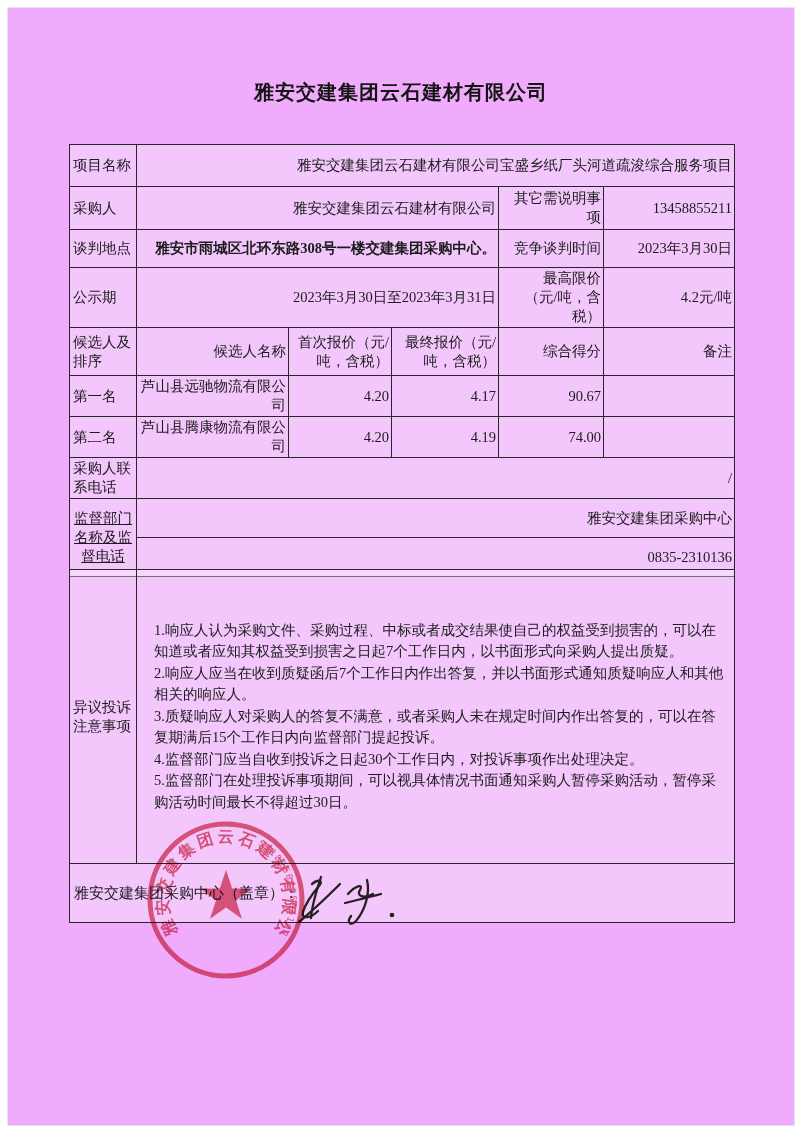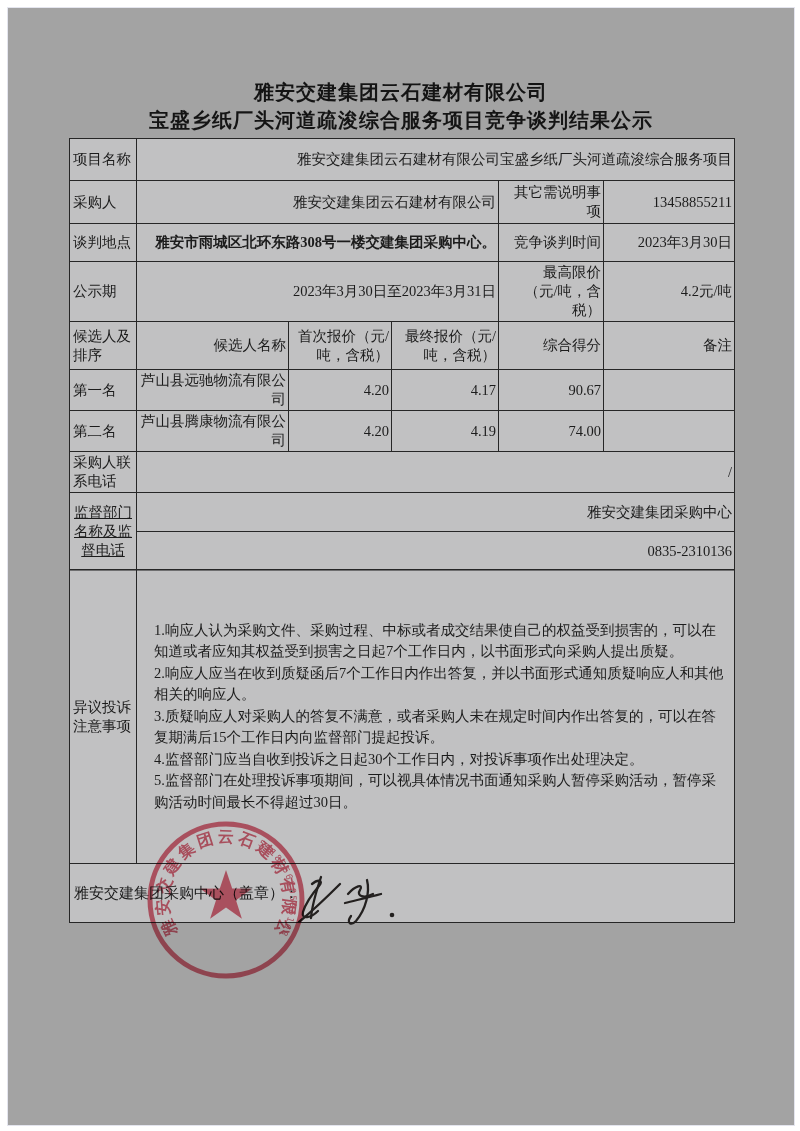--- a/index.html
+++ b/index.html
@@ -1,29 +1,29 @@
 <!DOCTYPE html>
 <html><head>
 <meta charset="utf-8">
 <style>
   html,body{margin:0;padding:0;background:#ffffff;}
   body{width:800px;height:1131px;position:relative;overflow:hidden;
        font-family:"Liberation Serif","DejaVu Serif",serif;color:#1c1c1c;}
   .page{position:absolute;left:7px;top:7px;width:786px;height:1117px;
-        background:#a3a3a3;border:1px solid #e4e5ee;}
+        background:#f0abfc;border:1px solid #e4e5ee;}
   
   .title{position:absolute;left:0;width:786px;text-align:center;
          font-family:"Liberation Sans","DejaVu Sans",sans-serif;
          font-weight:700;font-size:20px;letter-spacing:1px;color:#141414;}
   #title1{top:71px;}
   #title2{top:99px;}
   
   table{border-collapse:collapse;table-layout:fixed;position:absolute;left:61px;
         background:transparent;}
-  #tableA{top:130px;width:665px;}
+  #tableA{top:136px;width:665px;}
   #tableB{top:561px;width:665px;}
   td{border:1.6px solid #262626;font-size:14.5px;line-height:19px;
      text-align:right;vertical-align:middle;padding:1px 2px;overflow:hidden;
      box-sizing:border-box;background:rgba(250,250,253,.35);}
   td.lab{text-align:left;padding-left:3px;}
   td.lab-c{text-align:center;text-decoration:underline;}
   td.left{text-align:right;padding-left:3px;font-weight:bold;}
   td.pre{white-space:pre-line;}
   .obj{vertical-align:middle;text-align:left;padding:0 9px 0 17px;}
   .obj p{margin:0;font-size:14.5px;line-height:21.5px;text-align:left;}
@@ -31,21 +31,20 @@
   
   #seal{position:absolute;left:133px;top:806px;mix-blend-mode:multiply;opacity:.92;}
   #signature{position:absolute;left:288px;top:864px;}
 </style>
 </head>
 <body>
 
 <div class="page">
 
   <div class="title" id="title1">雅安交建集团云石建材有限公司</div>
-  <div class="title" id="title2">宝盛乡纸厂头河道疏浚综合服务项目竞争谈判结果公示</div>
 
   <table id="tableA">
     <colgroup>
       <col style="width:67px">
         <col style="width:152px">
         <col style="width:103px">
       <col style="width:107px">
         <col style="width:105px">
         <col style="width:131px">
     </colgroup>

